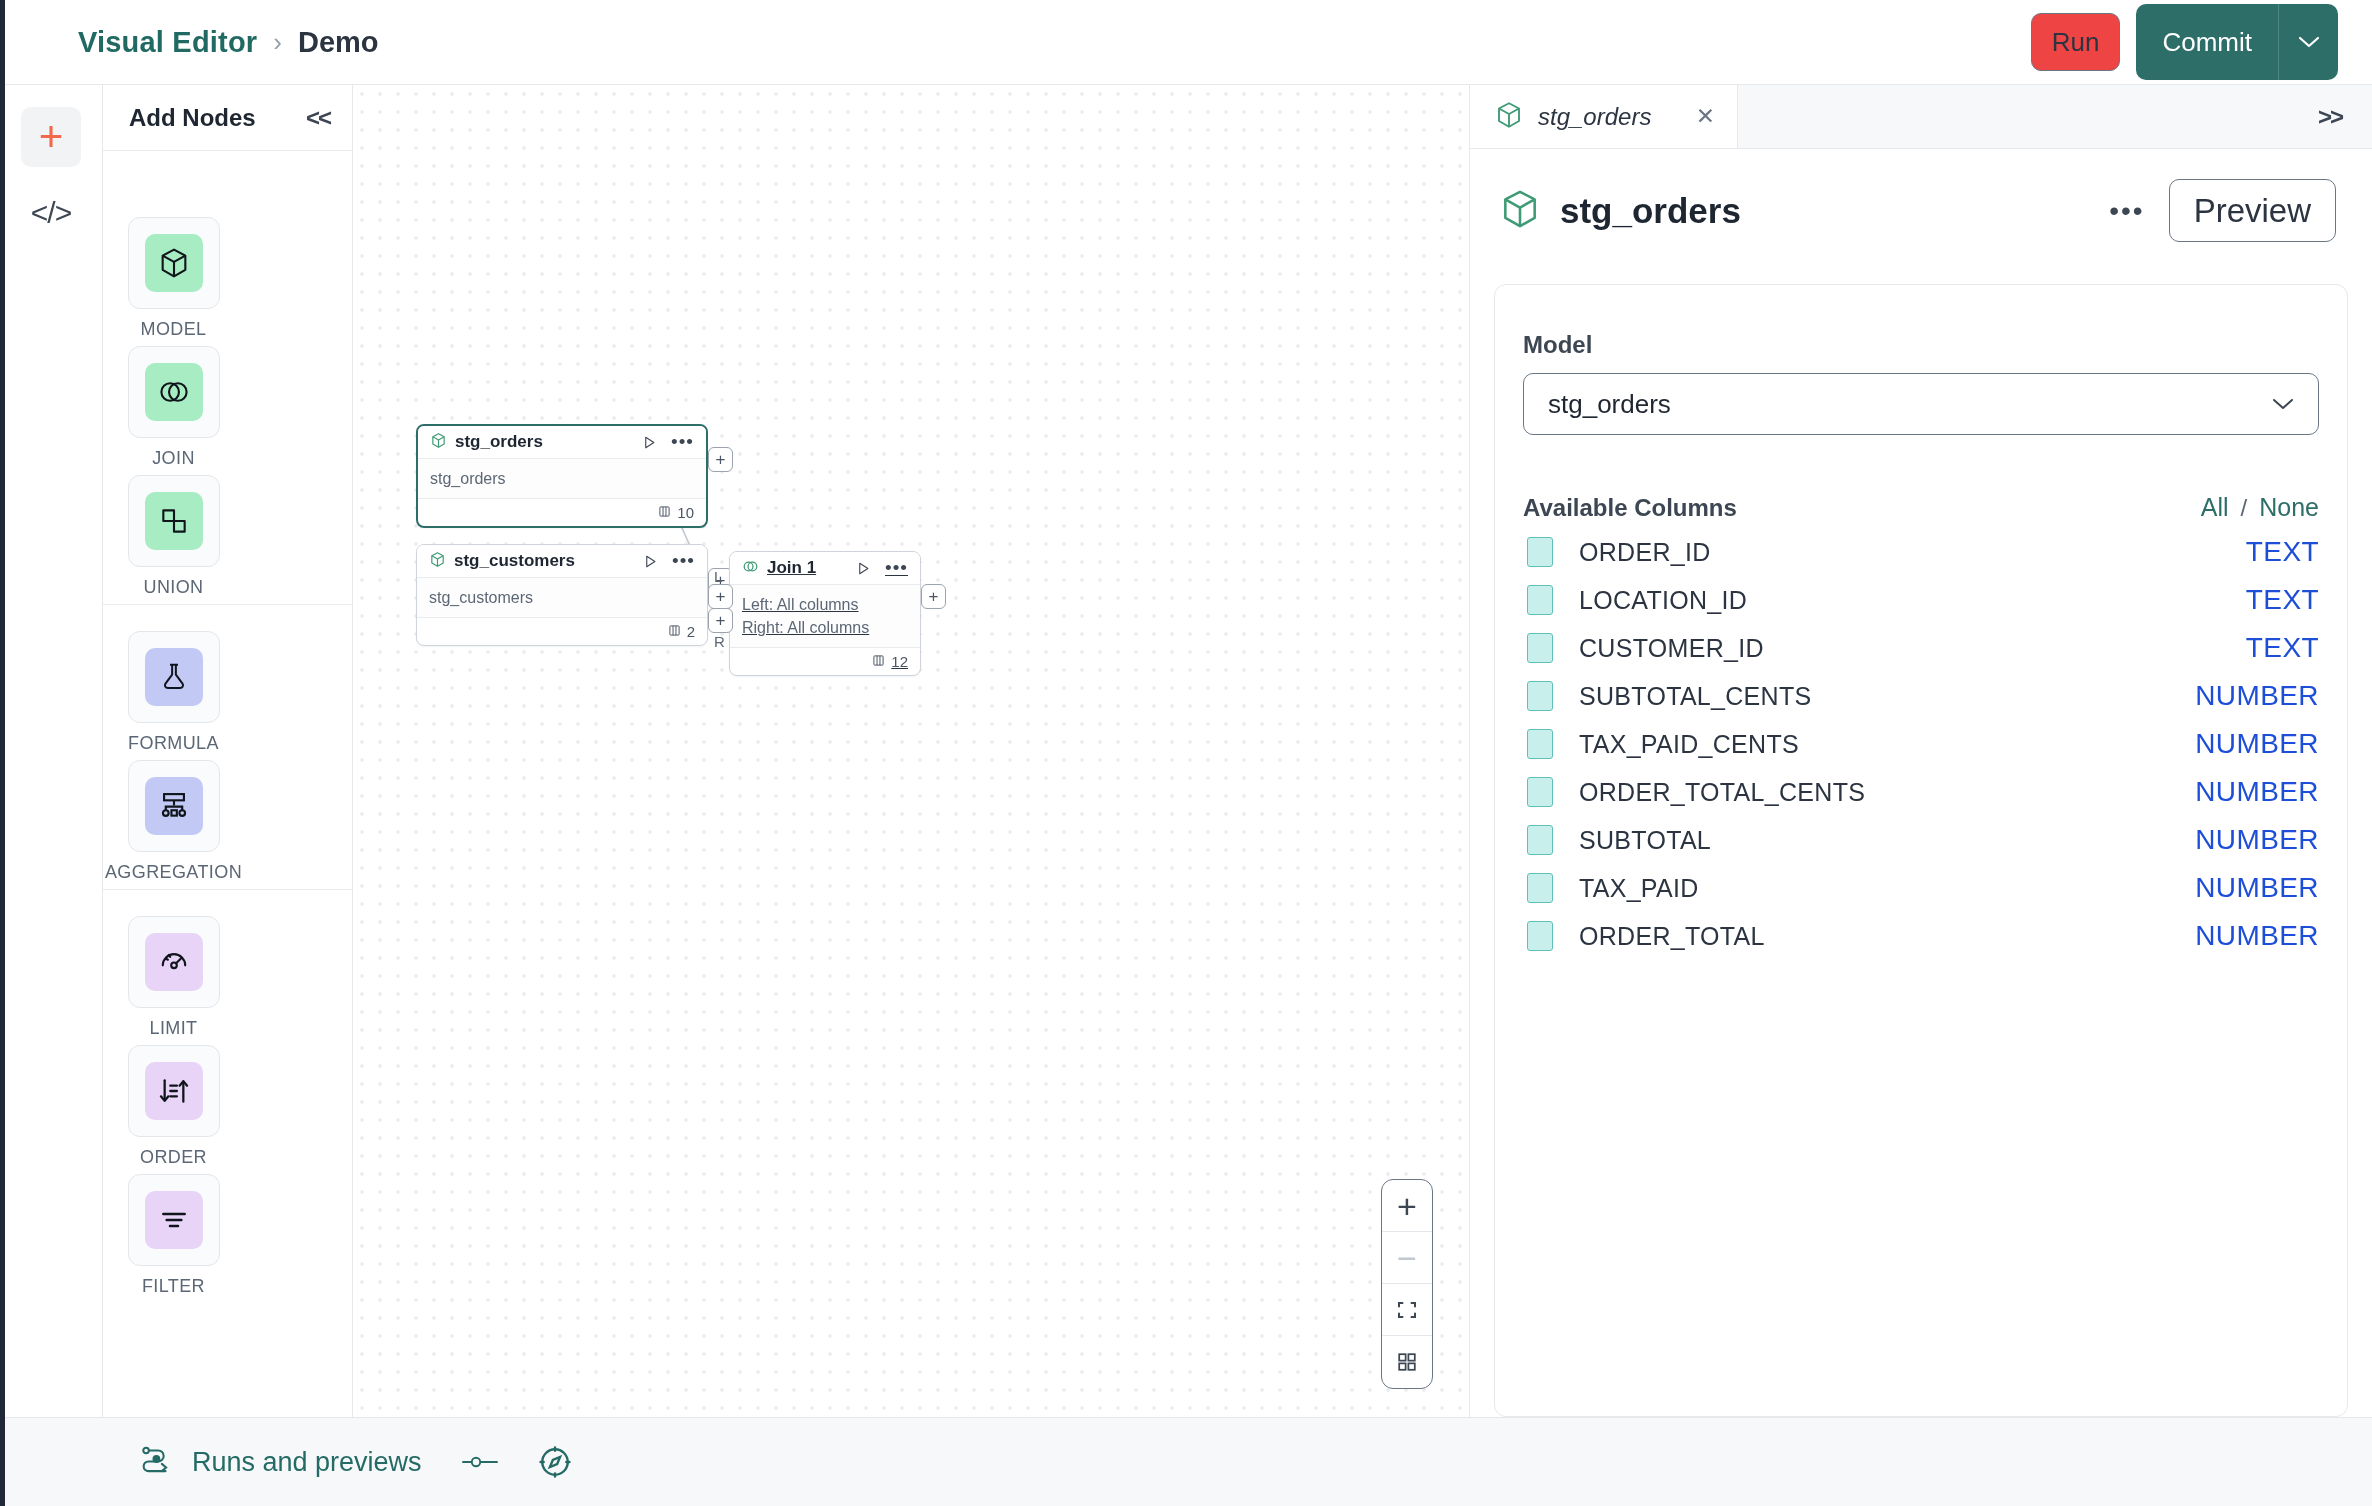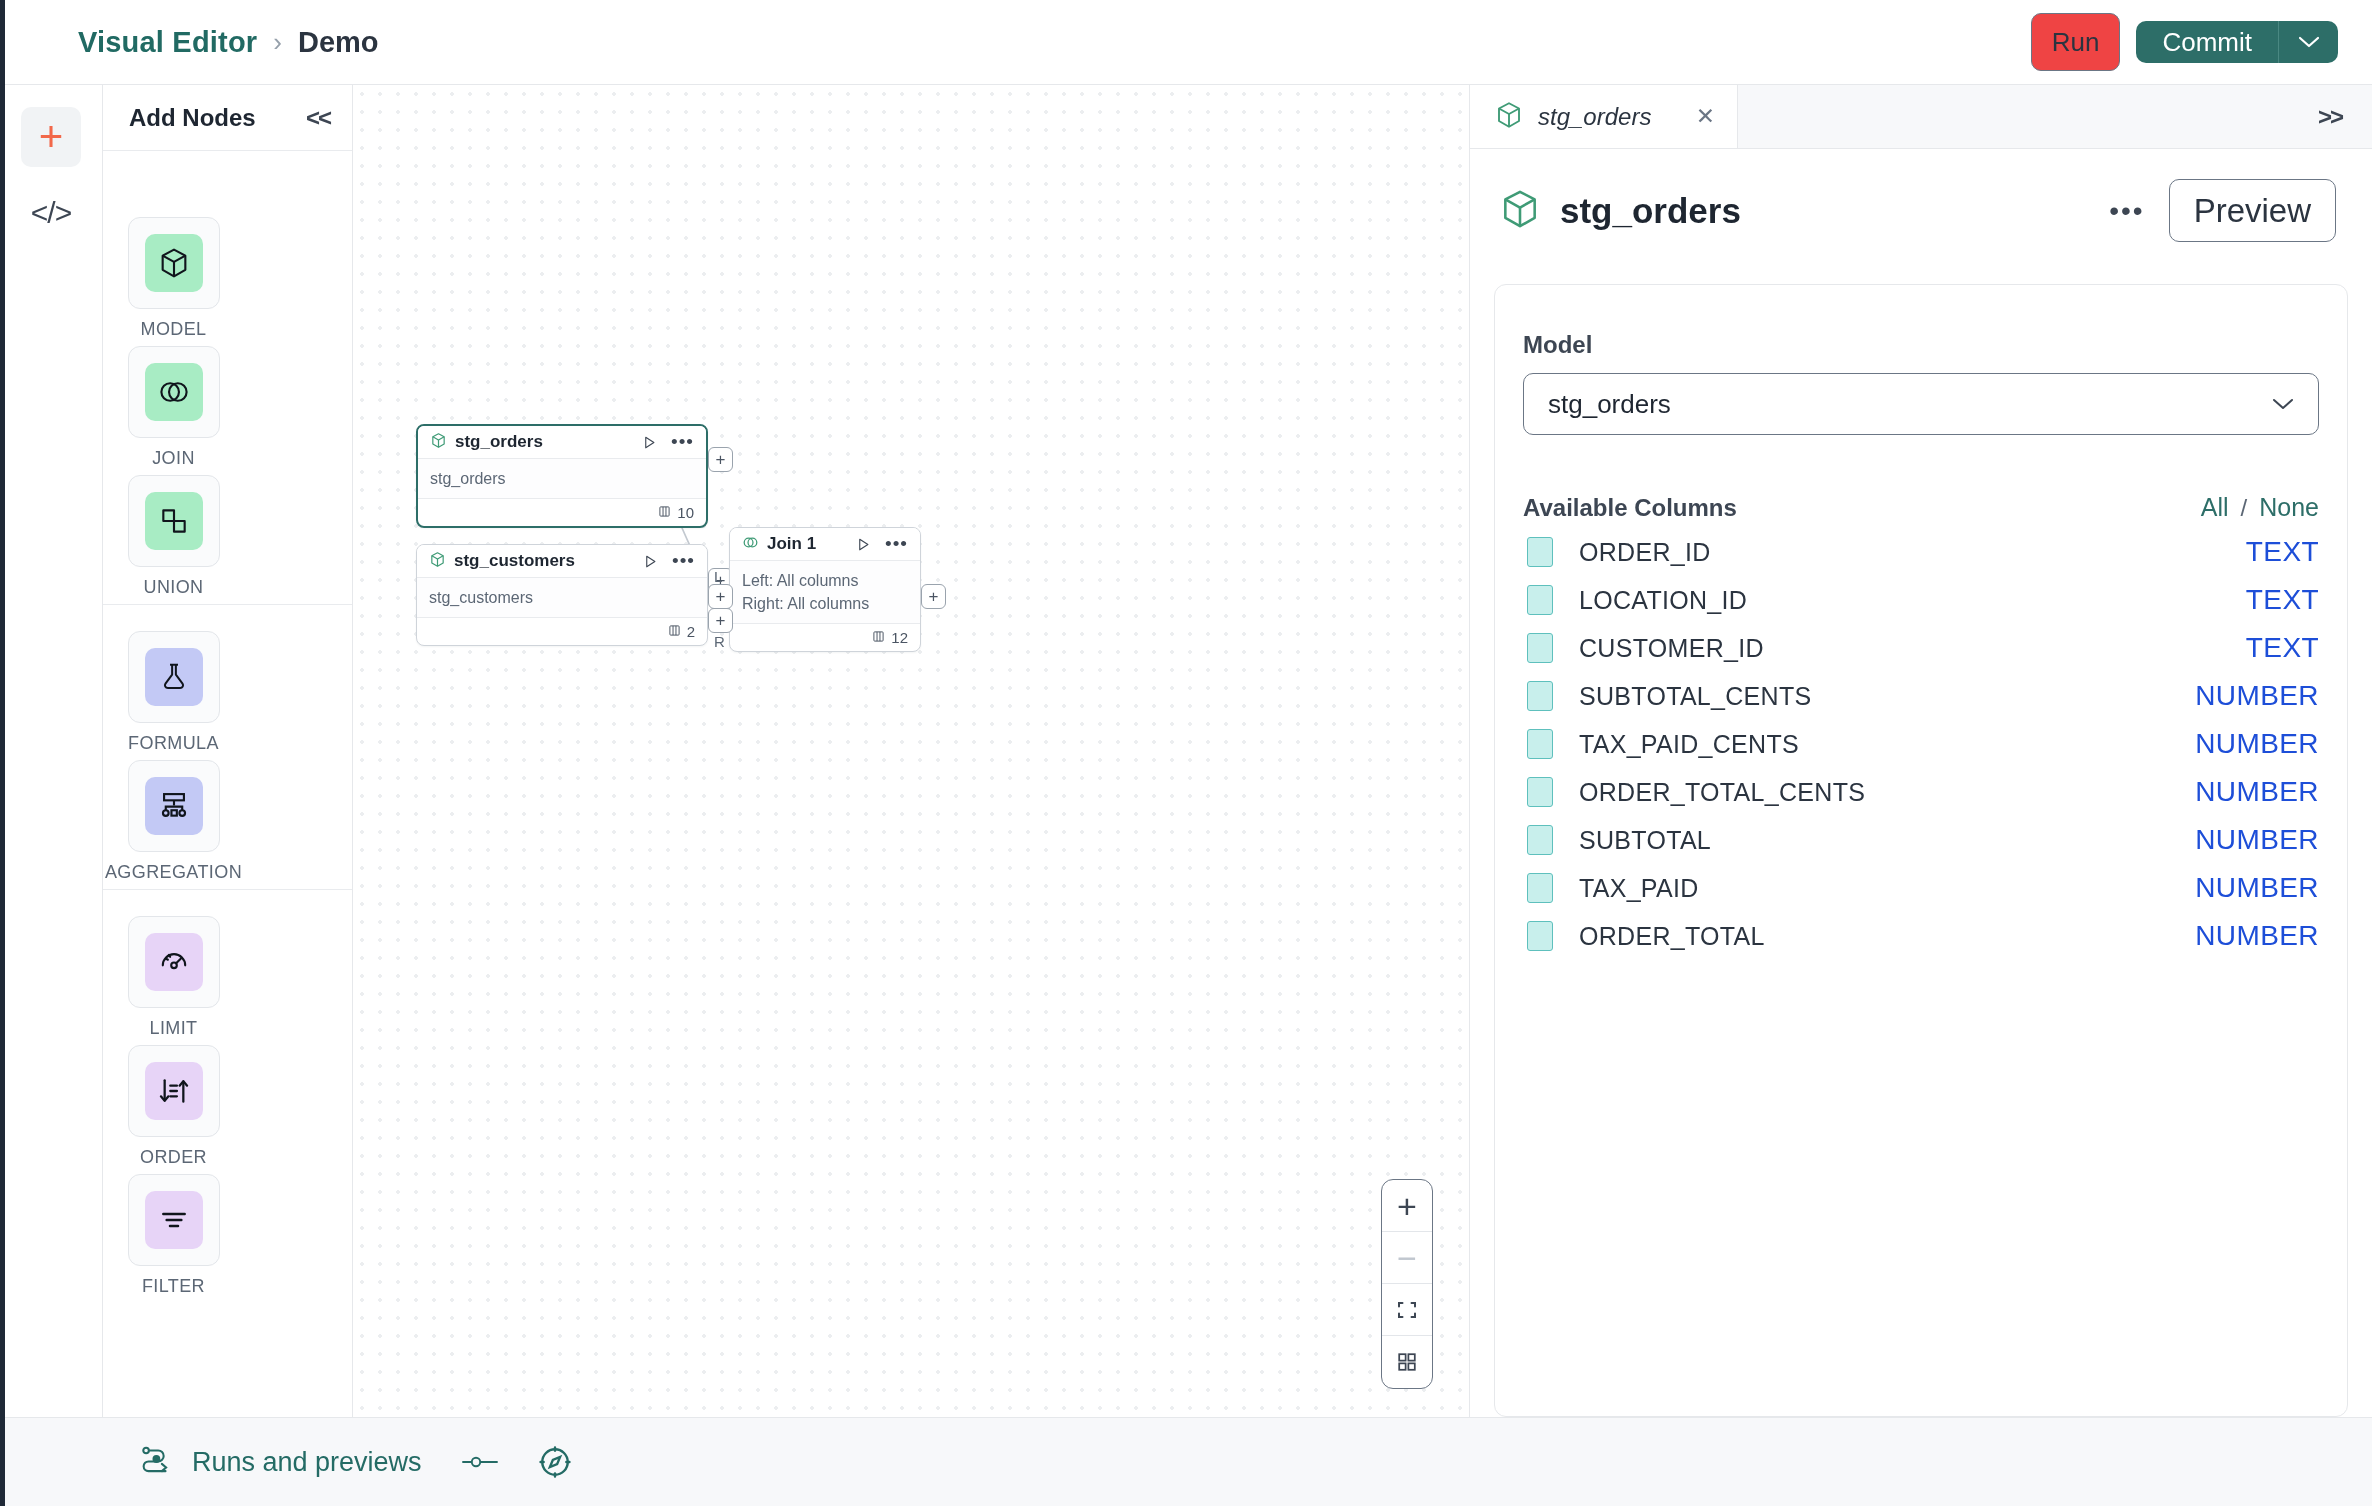--- a/index.html
+++ b/index.html
@@ -38,21 +38,21 @@
   .topbar-actions {
     margin-left: auto; display: flex; align-items: center; gap: 16px;
   }
   .btn-run {
     height: 58px; min-width: 82px; padding: 0 20px;
     border: 1.5px solid #6b7685; border-radius: 10px;
     background: #ef4444; color: #2b3440; font-size: 26px;
     display: flex; align-items: center; justify-content: center;
     cursor: pointer;
   }
-  .commit-group { display: flex; height: 42px; border-radius: 10px; overflow: hidden; }
+  .commit-group { display: flex; height: 76px; border-radius: 10px; overflow: hidden; }
   .btn-commit {
     background: #2d6e68; color: #fff; font-size: 26px;
     padding: 0 26px; display: flex; align-items: center;
     border: none; cursor: pointer;
   }
   .btn-commit-caret {
     background: #2d6e68; color: #fff;
     width: 60px; display: flex; align-items: center; justify-content: center;
     border-left: 1.5px solid #4a8882; cursor: pointer;
   }
@@ -470,21 +470,21 @@
             <svg width="13" height="13" viewBox="0 0 24 24" fill="none" stroke="#4b5563" stroke-width="1.8">
                 <rect x="3.5" y="3.5" width="17" height="17" rx="1.5"></rect>
                 <path d="M9.3 3.5v17M14.7 3.5v17"></path>
               </svg>
           </span>
           <span class="gn-count">2</span>
         </div>
       </div>
       <div class="handle" style="left:355px; top:483px;">+</div>
 
-      <div class="gnode" style="left:376px; top:442px; width:192px;">
+      <div class="gnode" style="left:376px; top:466px; width:192px;text-decoration:underline;">
         <div class="gn-head">
           <span>
             <svg width="17" height="17" viewBox="0 0 24 24" fill="none" stroke="#3f9b76" stroke-width="1.8">
                 <circle cx="9.3" cy="12" r="6.2"></circle>
                 <circle cx="14.7" cy="12" r="6.2"></circle>
               </svg>
           </span>
           <span class="gn-title">Join 1</span>
           <span class="gn-head-actions">
             <span class="gn-play">

